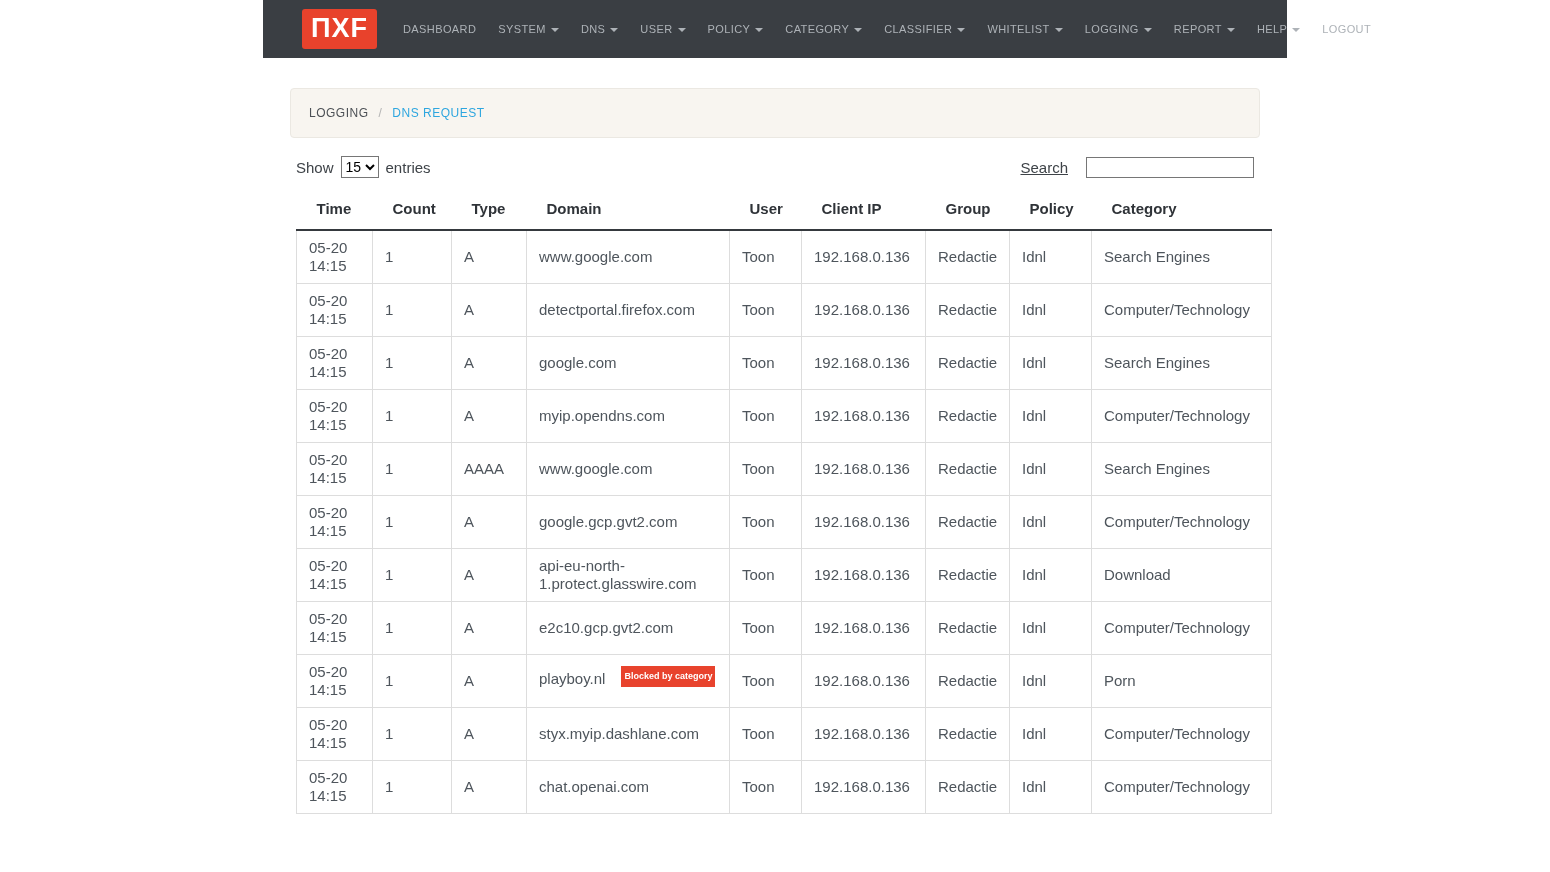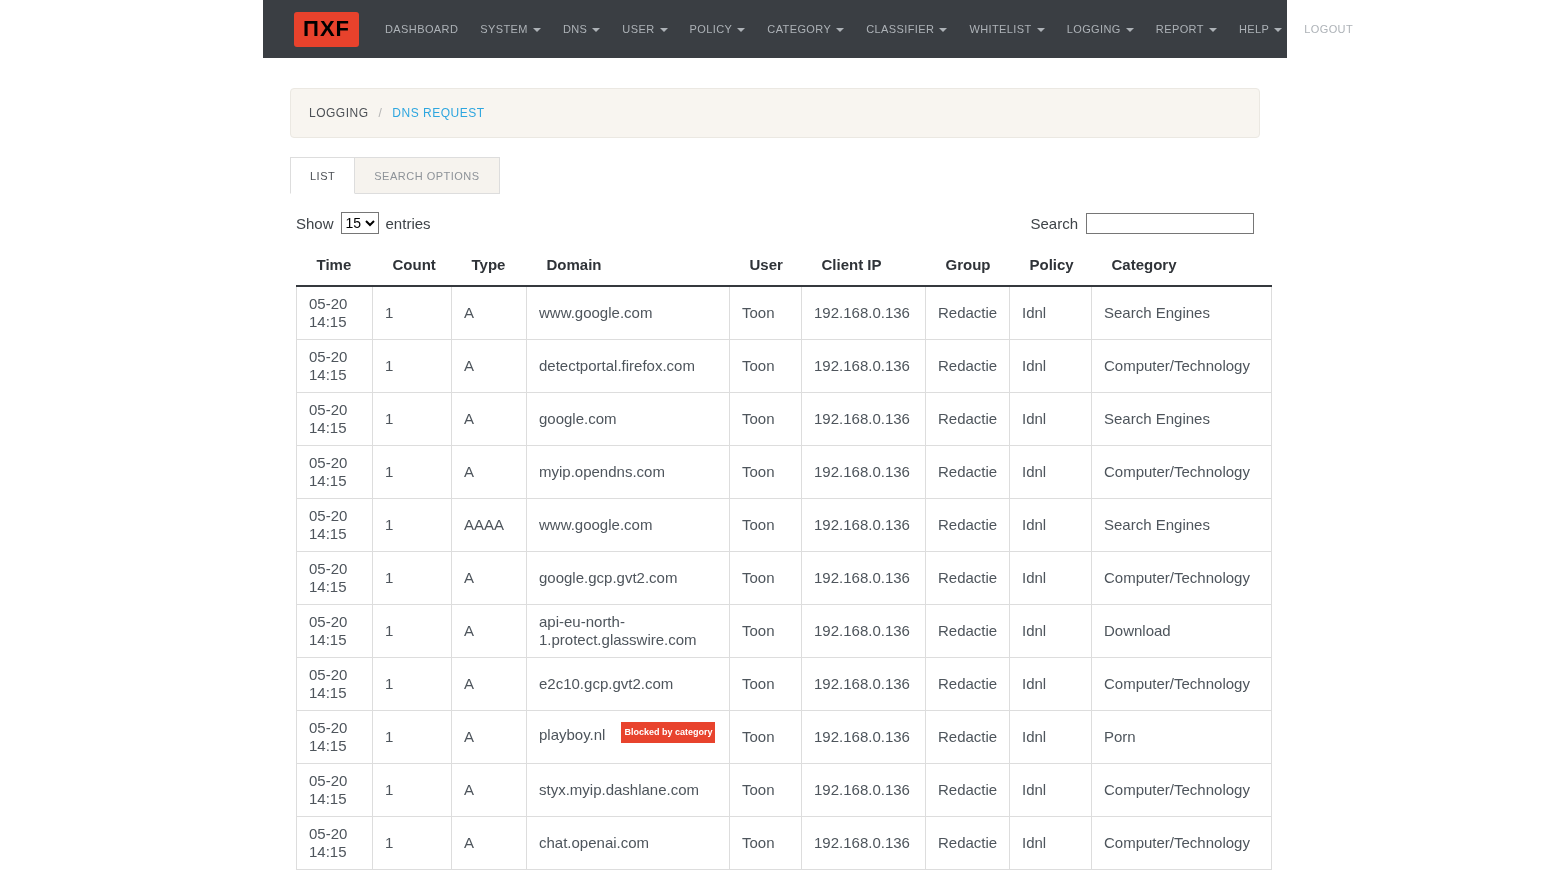--- a/index.html
+++ b/index.html
@@ -16,28 +16,29 @@
   
   .navbar {
     height: 58px;
     background: #3a3e43;
     display: flex;
     align-items: center;
     padding-left: 31px;
   }
   .logo {
     background: #e8422c;
-    color: #000000;
+    color: #ffffff;
     font-weight: bold;
-    font-size: 22px;
+    font-size: 27px;
     letter-spacing: 1px;
     padding: 4px 9px 5px;
     border-radius: 3px;
     cursor: pointer;
     user-select: none;
+    margin-left: 8px;
   }
   .nav-items { display: flex; align-items: center; margin-left: 15px; }
   .nav-item {
     color: #adb2b7;
     font-size: 11px;
     letter-spacing: .4px;
     text-transform: uppercase;
     padding: 10px 11px;
     white-space: nowrap;
     cursor: pointer;
@@ -102,21 +103,21 @@
     color: #3e4348;
   }
   .left-controls { display: flex; align-items: center; gap: 7px; }
   .page-size {
     font-family: "Liberation Sans", sans-serif;
     font-size: 14px;
     height: 22px;
     border: 1px solid #767676;
     background: #fff;
   }
-  .search-box { display: flex; align-items: center; gap: 8px; }
+  .search-box { display: flex; align-items: center; gap: 18px; text-decoration: underline; }
   .search-input {
     width: 168px;
     height: 21px;
     border: 1px solid #767676;
     font-size: 13px;
     padding: 0 4px;
   }
 
   
   .table-wrap { margin: 12px 33px 0; }
@@ -176,24 +177,20 @@
         <a class="nav-item">LOGOUT</a>
       </nav>
   </div>
 
   <div class="breadcrumb">
     <span>LOGGING</span>
     <span class="sep">/</span>
     <span class="page-link">DNS REQUEST</span>
   </div>
 
-  <div class="tabs">
-    <div class="tab active">LIST</div>
-    <div class="tab inactive">SEARCH OPTIONS</div>
-  </div>
 
   <div class="controls">
     <div class="left-controls">
       <span>Show</span>
       <select class="page-size">
         <option>15</option>
       </select>
       <span>entries</span>
     </div>
     <div class="search-box">

